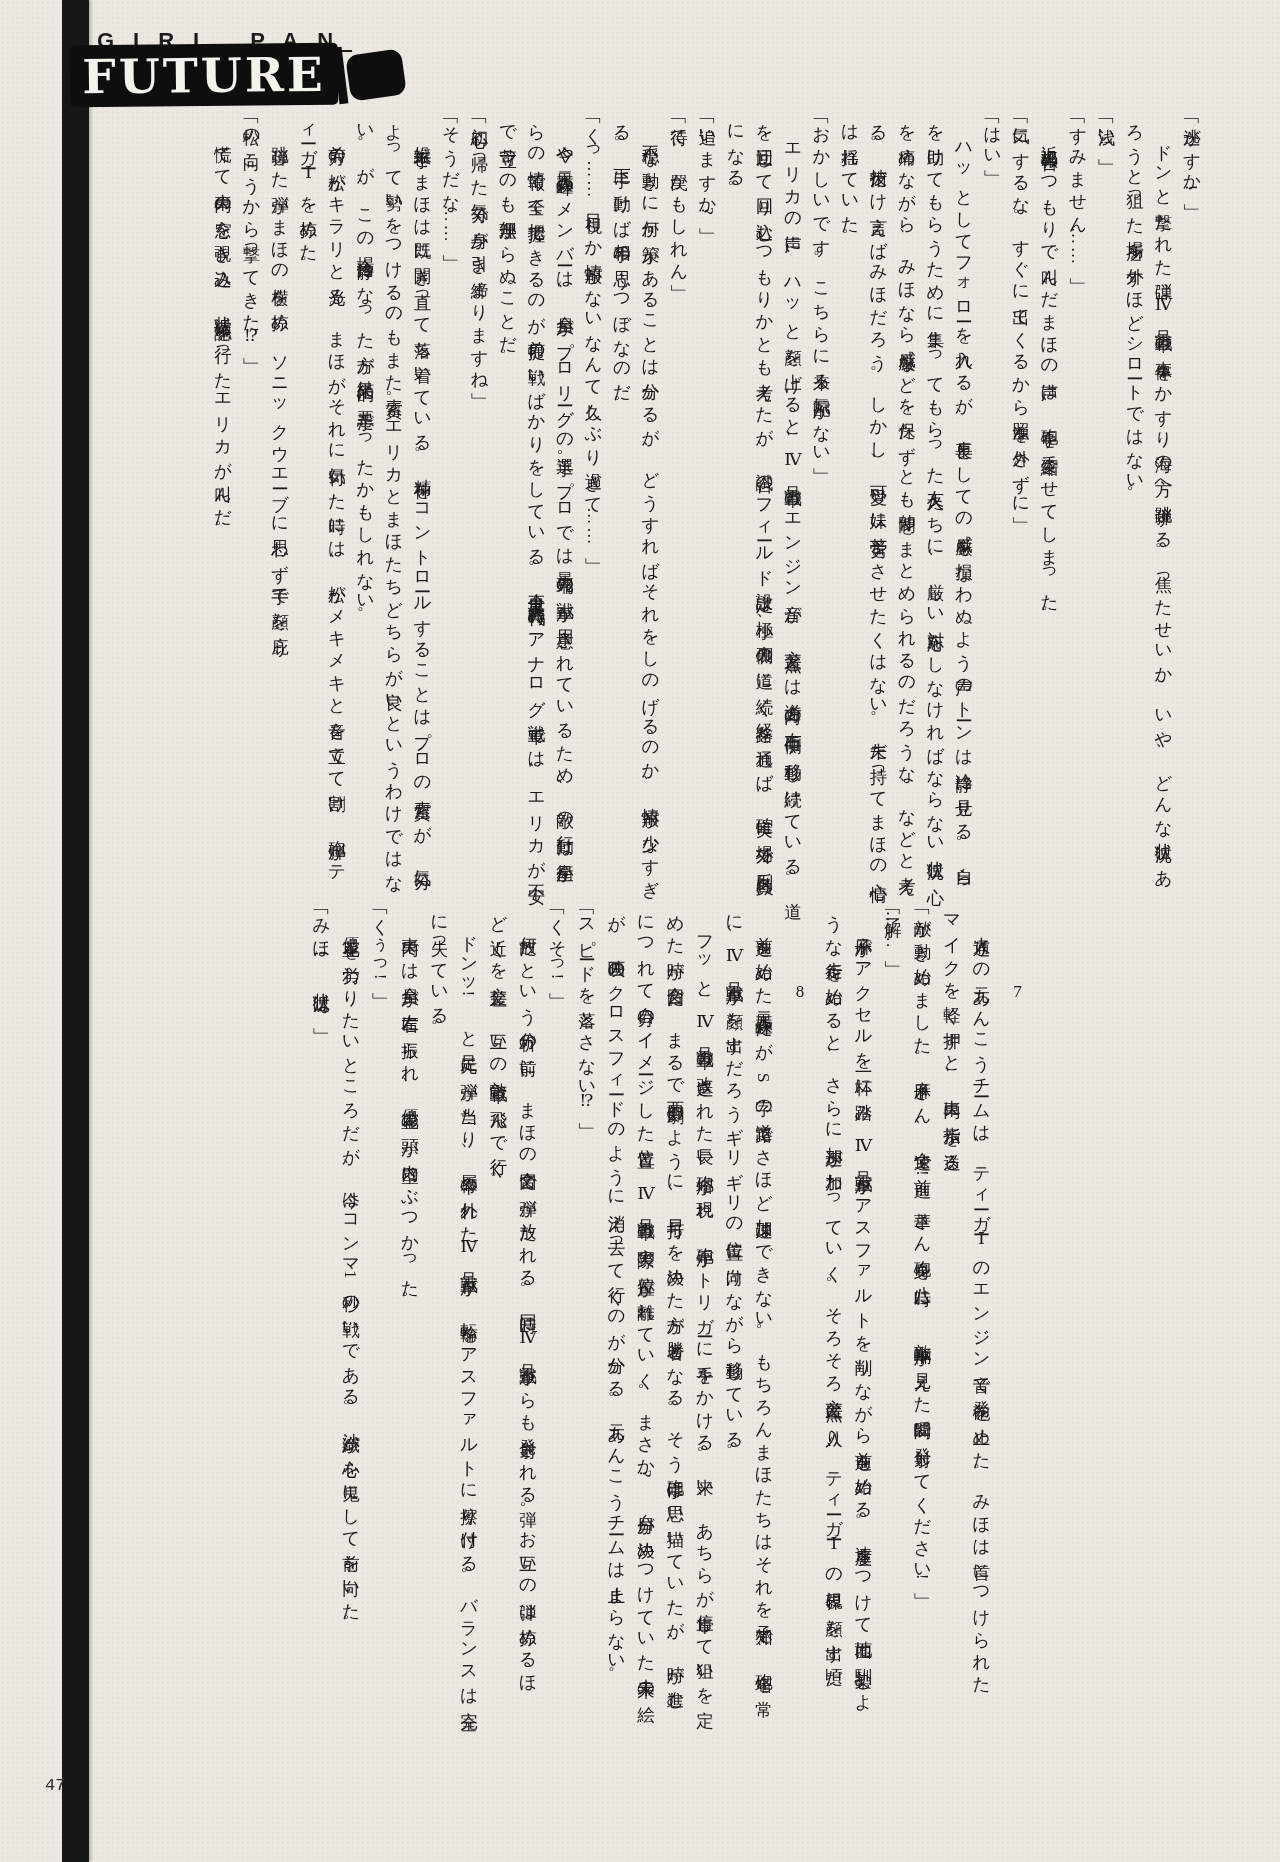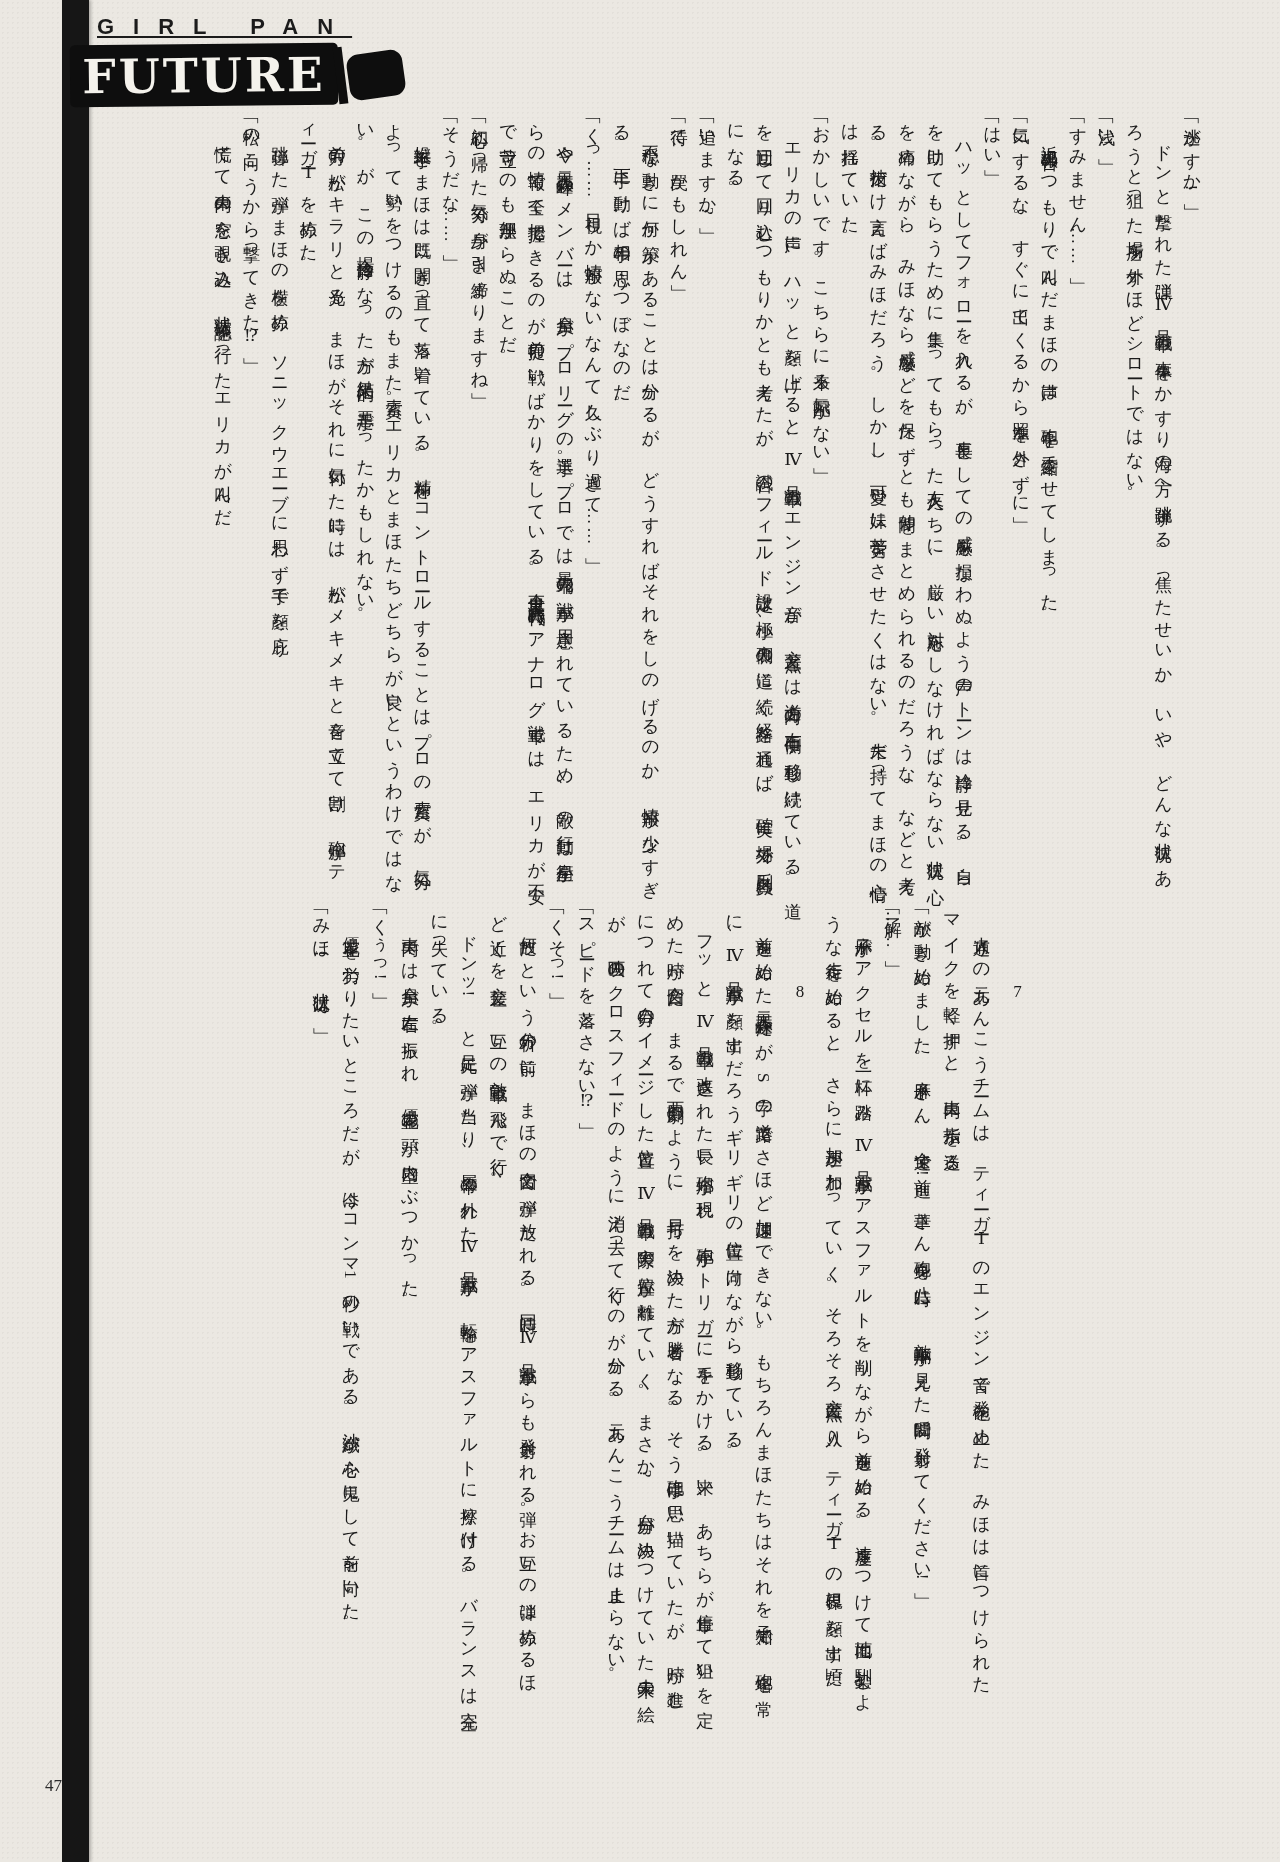--- a/index.html
+++ b/index.html
@@ -15,21 +15,21 @@
     background-image:radial-gradient(rgba(0,0,0,0.035) 1px,transparent 1px);
     background-size:5px 5px;
   }
   .spine-bar{
     position:absolute;left:62px;top:0;width:27px;height:1862px;
     background:#161616;
     box-shadow:2px 0 3px rgba(0,0,0,0.25);
   }
   
   .logo-top{
-    position:absolute;left:97px;top:14px;
+    position:absolute;left:97px;top:28px;
     font-family:"Liberation Sans","DejaVu Sans",sans-serif;
     font-size:22px;font-weight:600;color:#1b1b1b;
     letter-spacing:19px;white-space:pre;text-decoration:underline;
   }
   .logo-main{
     position:absolute;left:70px;top:44px;width:268px;height:62px;
     background:#0e0e0e;border-radius:5px;
     transform:rotate(-0.6deg);
     display:flex;align-items:center;justify-content:center;
   }
@@ -64,21 +64,21 @@
   .vblock.lower{top:903px;right:244px;height:802px;line-height:29.5px;}
   .vblock p.marker{
     padding-inline-start:80px;
     margin-block:4px 7px;
     text-combine-upright:all;
     font-size:17px;
   }
   .page-number{
     position:absolute;left:45px;top:1776px;
     font-size:17px;color:#2c2c2c;
-    font-family:Liberation Serif, serif;
+    font-family:Liberation Mono, monospace;
   }
 </style>
 </head>
 <body>
 
 <div class="page">
 
   <div class="spine-bar"></div>
 
   <header>

